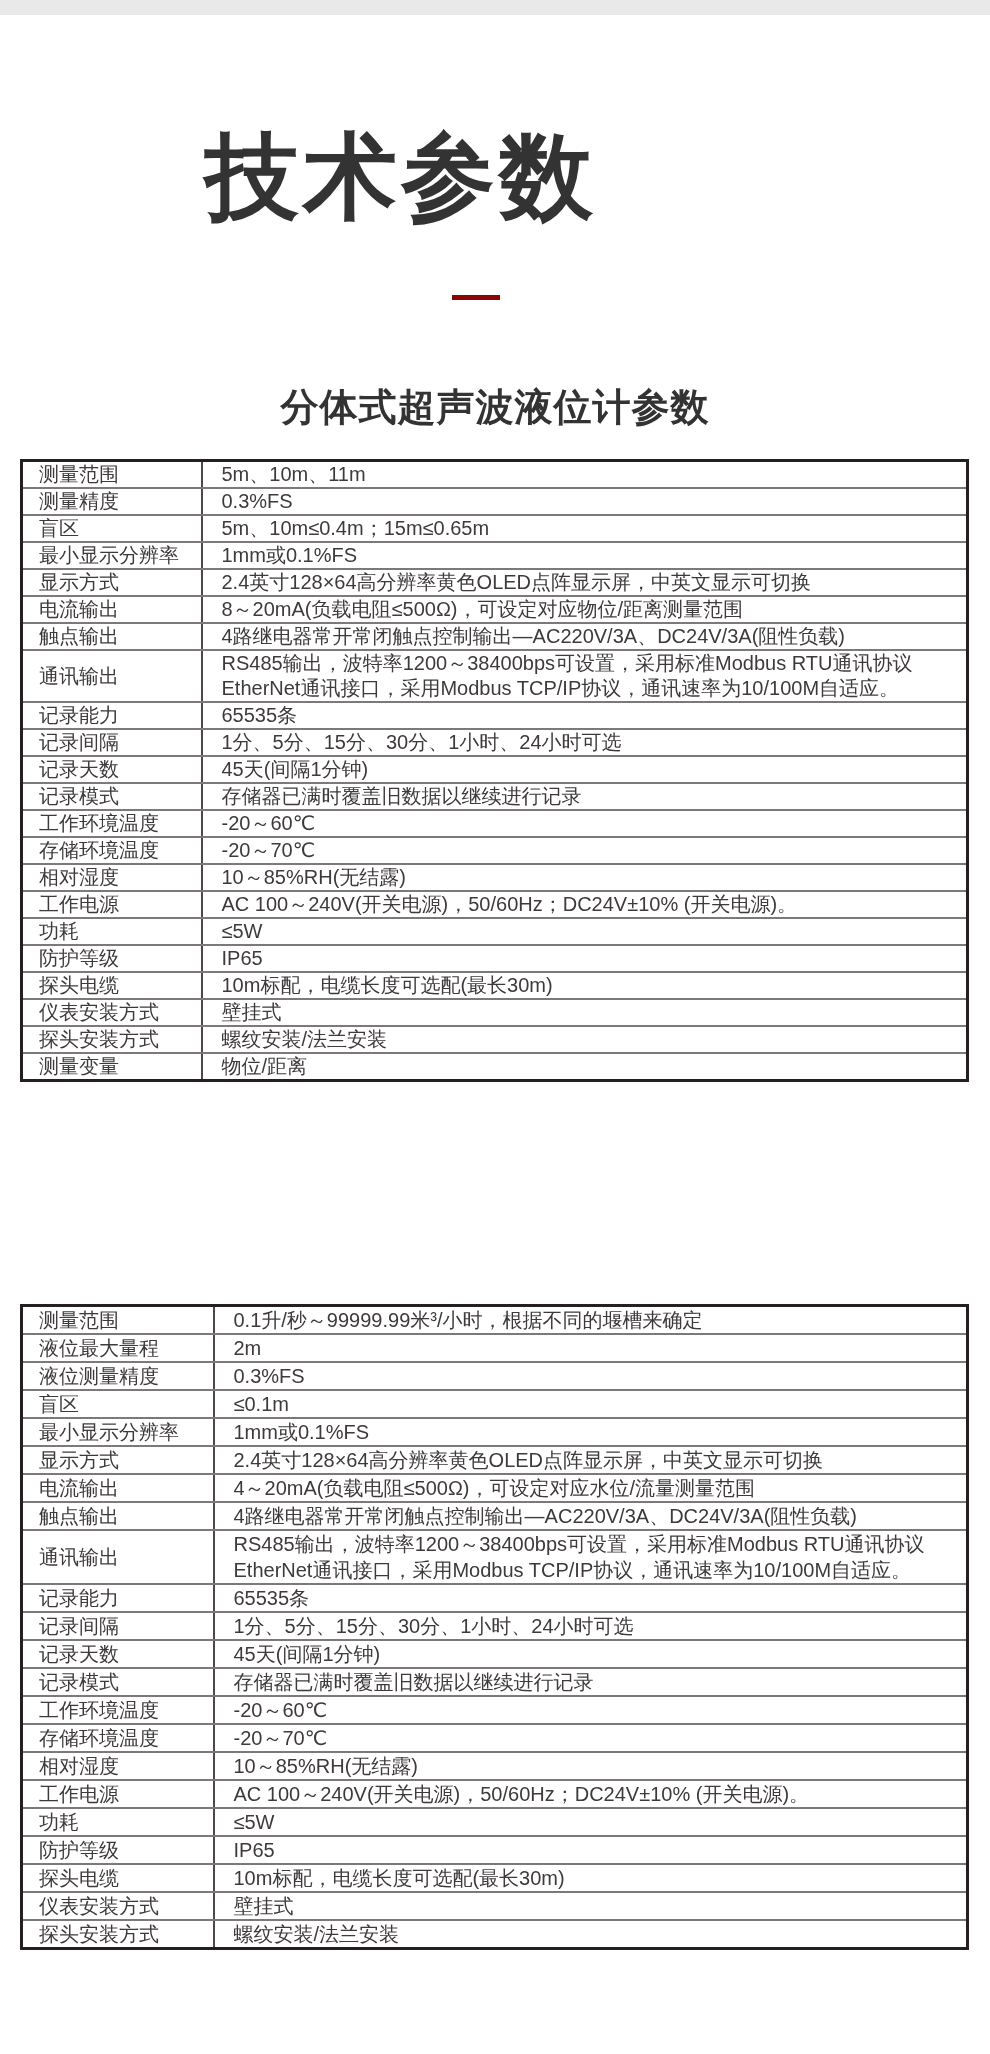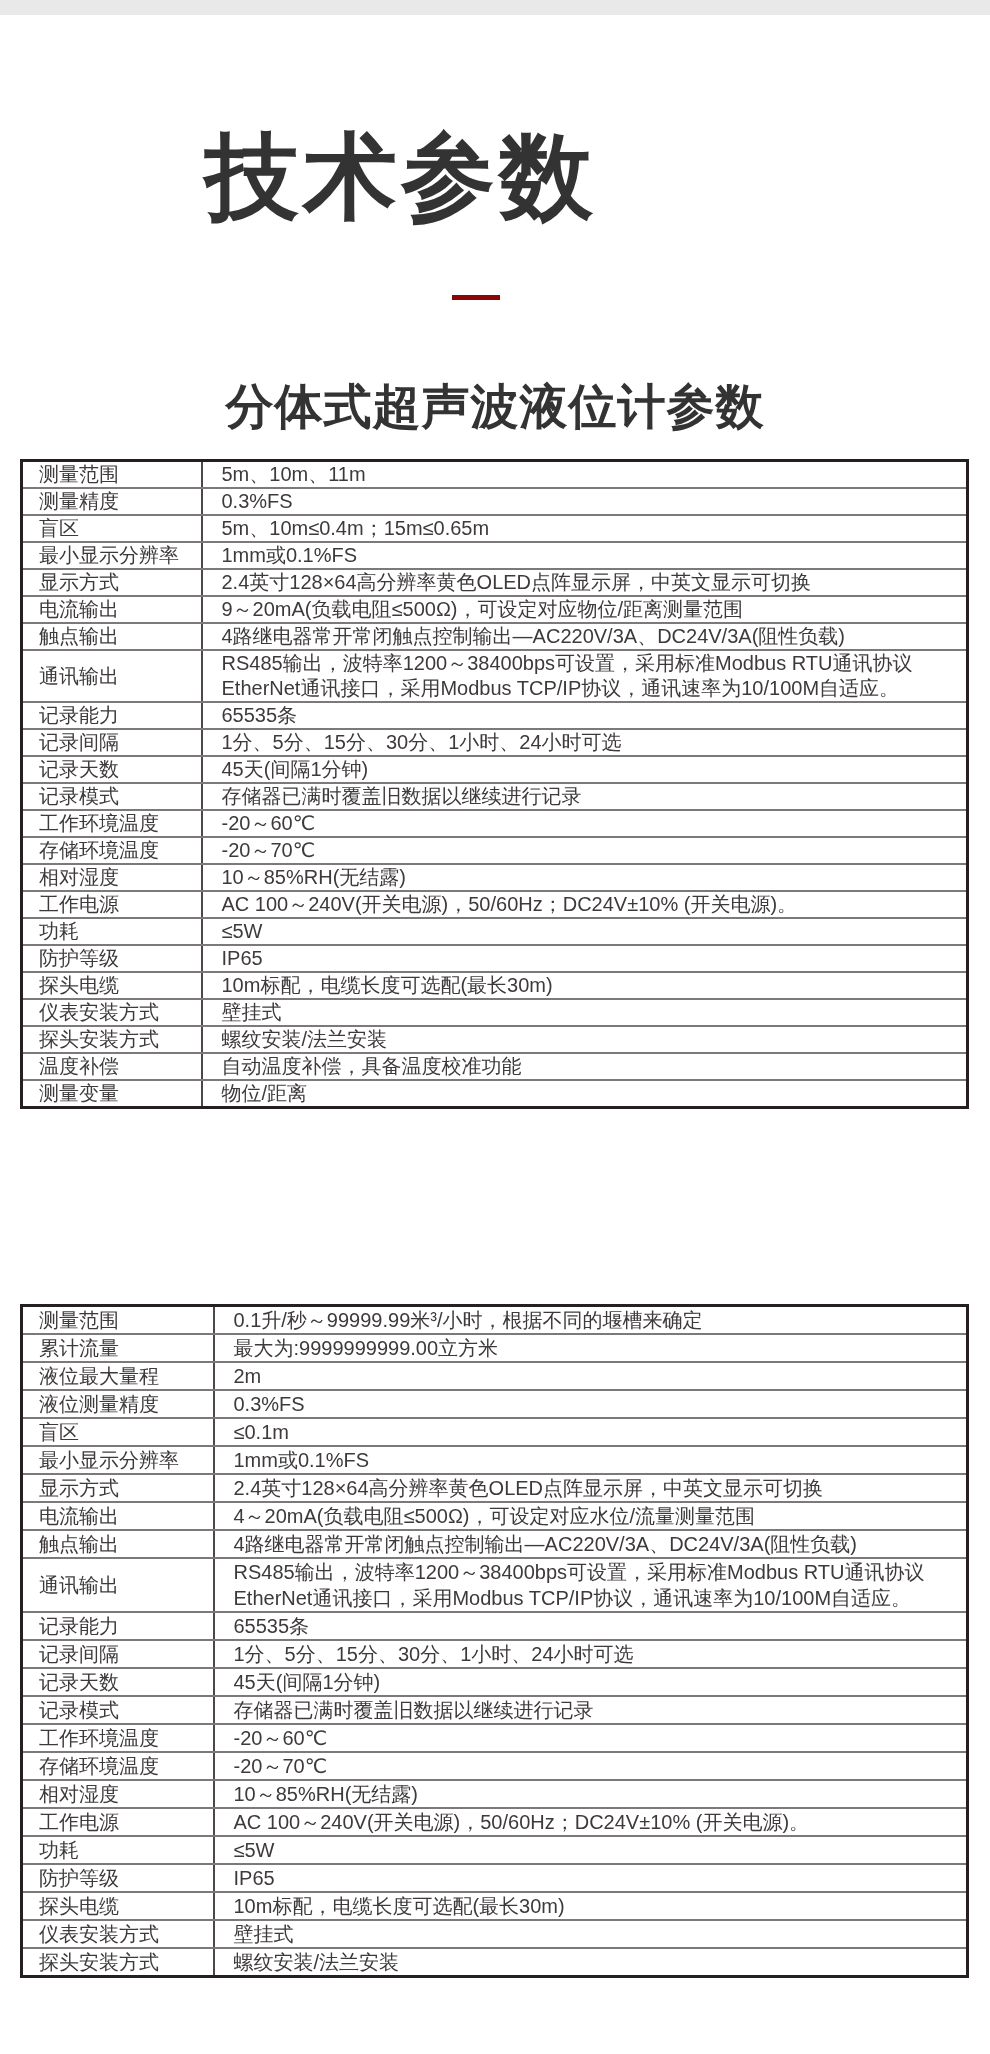--- a/index.html
+++ b/index.html
@@ -13,21 +13,21 @@
     text-align:center; font-size:94px; line-height:110px; font-weight:700;
     color:#333333; letter-spacing:4px;
   }
   .title-dash {
     position:absolute; top:295px; left:452px; width:48px; height:5px;
     background:#8b0707;
   }
 
   .section-title {
     position:absolute; left:0; width:990px; margin:0;
-    text-align:center; font-size:48px; line-height:44px; font-weight:700;
+    text-align:center; font-size:38px; line-height:44px; font-weight:700;
     color:#333333; letter-spacing:1px;
   }
   .s1-title { top:385px; }
   .s2-title { top:1234px; }
 
   .table-wrap { position:absolute; left:20px; width:949px; }
   .t1-wrap { top:459px; }
   .t2-wrap { top:1304px; }
 
   table.param-table {
@@ -88,21 +88,21 @@
           <tr>
             <td class="label-cell">最小显示分辨率</td>
             <td class="value-cell">1mm或0.1%FS</td>
           </tr>
           <tr>
             <td class="label-cell">显示方式</td>
             <td class="value-cell">2.4英寸128×64高分辨率黄色OLED点阵显示屏，中英文显示可切换</td>
           </tr>
           <tr>
             <td class="label-cell">电流输出</td>
-            <td class="value-cell">9～20mA(负载电阻≤500Ω)，可设定对应物位/距离测量范围</td>
+            <td class="value-cell">8～20mA(负载电阻≤500Ω)，可设定对应物位/距离测量范围</td>
           </tr>
           <tr>
             <td class="label-cell">触点输出</td>
             <td class="value-cell">4路继电器常开常闭触点控制输出—AC220V/3A、DC24V/3A(阻性负载)</td>
           </tr>
           <tr>
             <td class="label-cell">通讯输出</td>
             <td class="value-cell">RS485输出，波特率1200～38400bps可设置，采用标准Modbus RTU通讯协议
 EtherNet通讯接口，采用Modbus TCP/IP协议，通讯速率为10/100M自适应。</td>
           </tr>
@@ -150,24 +150,20 @@
             <td class="label-cell">探头电缆</td>
             <td class="value-cell">10m标配，电缆长度可选配(最长30m)</td>
           </tr>
           <tr>
             <td class="label-cell">仪表安装方式</td>
             <td class="value-cell">壁挂式</td>
           </tr>
           <tr>
             <td class="label-cell">探头安装方式</td>
             <td class="value-cell">螺纹安装/法兰安装</td>
-          </tr>
-          <tr>
-            <td class="label-cell">温度补偿</td>
-            <td class="value-cell">自动温度补偿，具备温度校准功能</td>
           </tr>
           <tr>
             <td class="label-cell">测量变量</td>
             <td class="value-cell">物位/距离</td>
           </tr>
         </tbody>
     </table>
   </div>
 
 
@@ -176,24 +172,20 @@
         <colgroup>
           <col style="width: 192px;">
           <col>
         </colgroup>
       <tbody>
           <tr>
             <td class="label-cell">测量范围</td>
             <td class="value-cell">0.1升/秒～99999.99米³/小时，根据不同的堰槽来确定</td>
           </tr>
           <tr>
-            <td class="label-cell">累计流量</td>
-            <td class="value-cell">最大为:9999999999.00立方米</td>
-          </tr>
-          <tr>
             <td class="label-cell">液位最大量程</td>
             <td class="value-cell">2m</td>
           </tr>
           <tr>
             <td class="label-cell">液位测量精度</td>
             <td class="value-cell">0.3%FS</td>
           </tr>
           <tr>
             <td class="label-cell">盲区</td>
             <td class="value-cell">≤0.1m</td>

